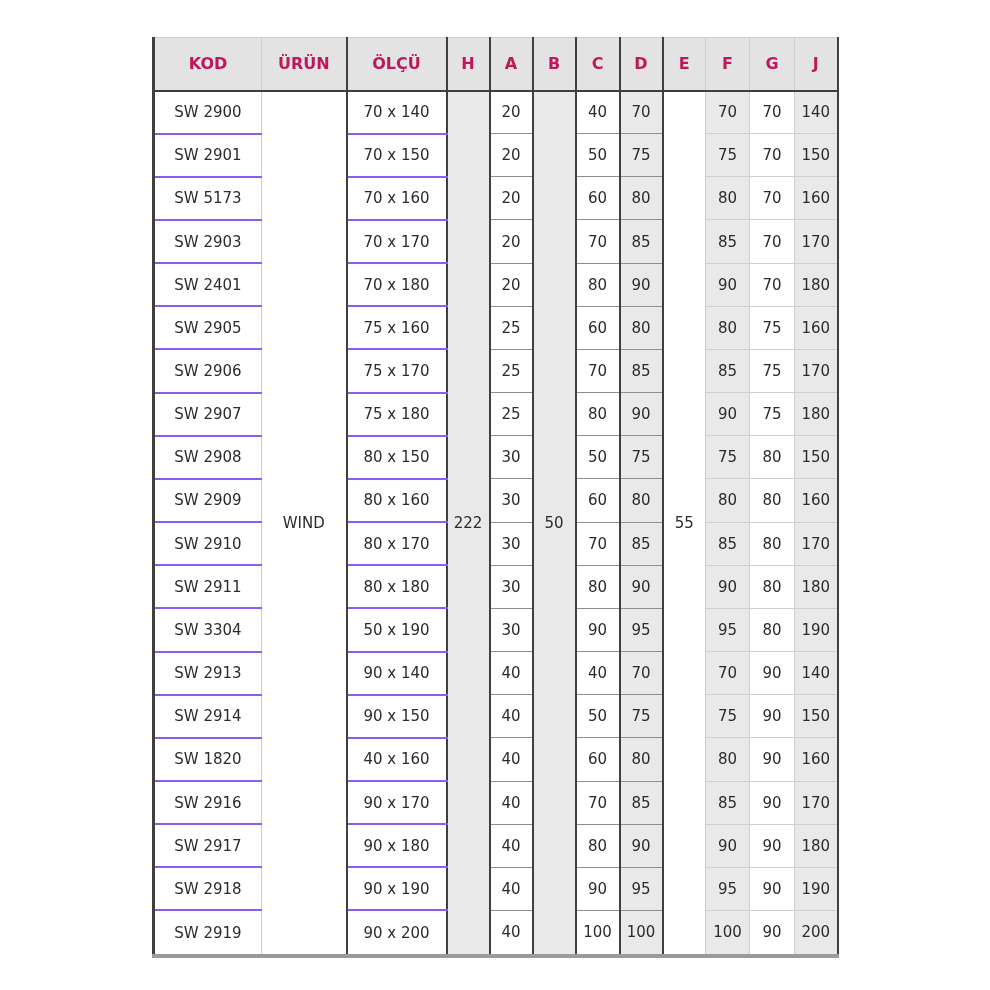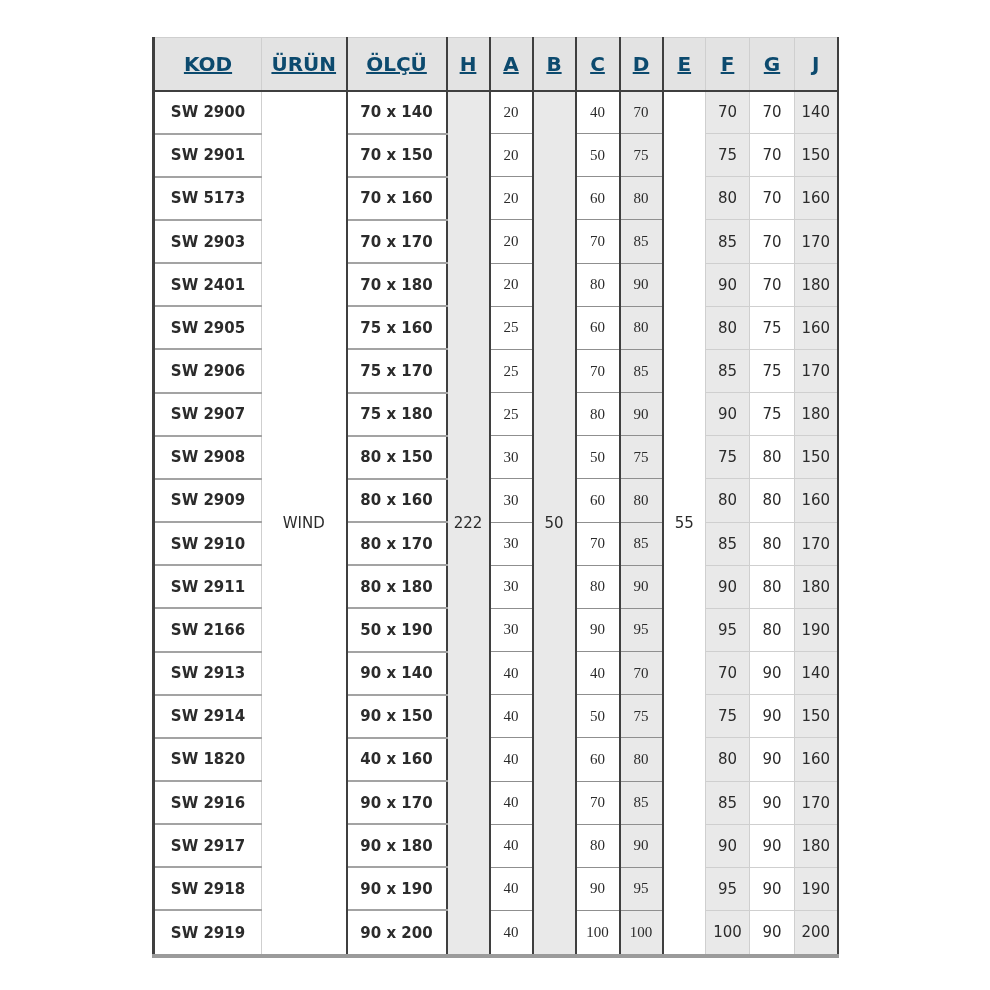--- a/index.html
+++ b/index.html
@@ -25,34 +25,33 @@
     border-top:1px solid var(--border-light);
     border-bottom:4px solid #9b9b9b;
   }
   th,td{
     text-align:center;vertical-align:middle;padding:0;margin:0;
     overflow:hidden;white-space:nowrap;
   }
   thead tr{height:53px;}
   thead th{
     background:var(--header-bg);
-    font-weight:bold;font-size:20px;color:#0c4a6e;
+    font-weight:bold;font-size:16px;color:#be185d;
     border-bottom:2px solid var(--border-dark);
-    text-decoration:underline;
   }
   tbody td{font-size:15px;color:var(--text);background:#ffffff;}
   
   .c-urun,.c-olcu,.c-h,.c-a,.c-b,.c-c,.c-d{border-right:2px solid var(--border-dark);}
   
   .c-kod,.c-e,.c-f,.c-g{border-right:1px solid var(--border-light);}
   
   tbody td.c-h,tbody td.c-b,tbody td.c-d,tbody td.c-f,tbody td.c-j{background:var(--shade-bg);}
   
-  tbody td.c-kod,tbody td.c-olcu{border-bottom:2px solid #a3a3a3;font-weight:bold;}
-  tbody td.c-a,tbody td.c-c,tbody td.c-d{border-bottom:1px solid var(--border-mid);font-family:Liberation Serif, serif;}
+  tbody td.c-kod,tbody td.c-olcu{border-bottom:2px solid #8b5cf6;}
+  tbody td.c-a,tbody td.c-c,tbody td.c-d{border-bottom:1px solid var(--border-mid);}
   tbody td.c-f,tbody td.c-g,tbody td.c-j{border-bottom:1px solid var(--border-light);}
   
   tbody td.merged{border-bottom:none;}
 </style>
 </head>
 <body>
 
 <div class="page">
   <div class="table-wrap">
     <table class="spec">
@@ -205,21 +204,21 @@
             <td class="c-kod">SW 2911</td>
             <td class="c-olcu">80 x 180</td>
             <td class="c-a">30</td>
             <td class="c-c">80</td>
             <td class="c-d">90</td>
             <td class="c-f">90</td>
             <td class="c-g">80</td>
             <td class="c-j">180</td>
           </tr>
           <tr>
-            <td class="c-kod">SW 2166</td>
+            <td class="c-kod">SW 3304</td>
             <td class="c-olcu">50 x 190</td>
             <td class="c-a">30</td>
             <td class="c-c">90</td>
             <td class="c-d">95</td>
             <td class="c-f">95</td>
             <td class="c-g">80</td>
             <td class="c-j">190</td>
           </tr>
           <tr>
             <td class="c-kod">SW 2913</td>

